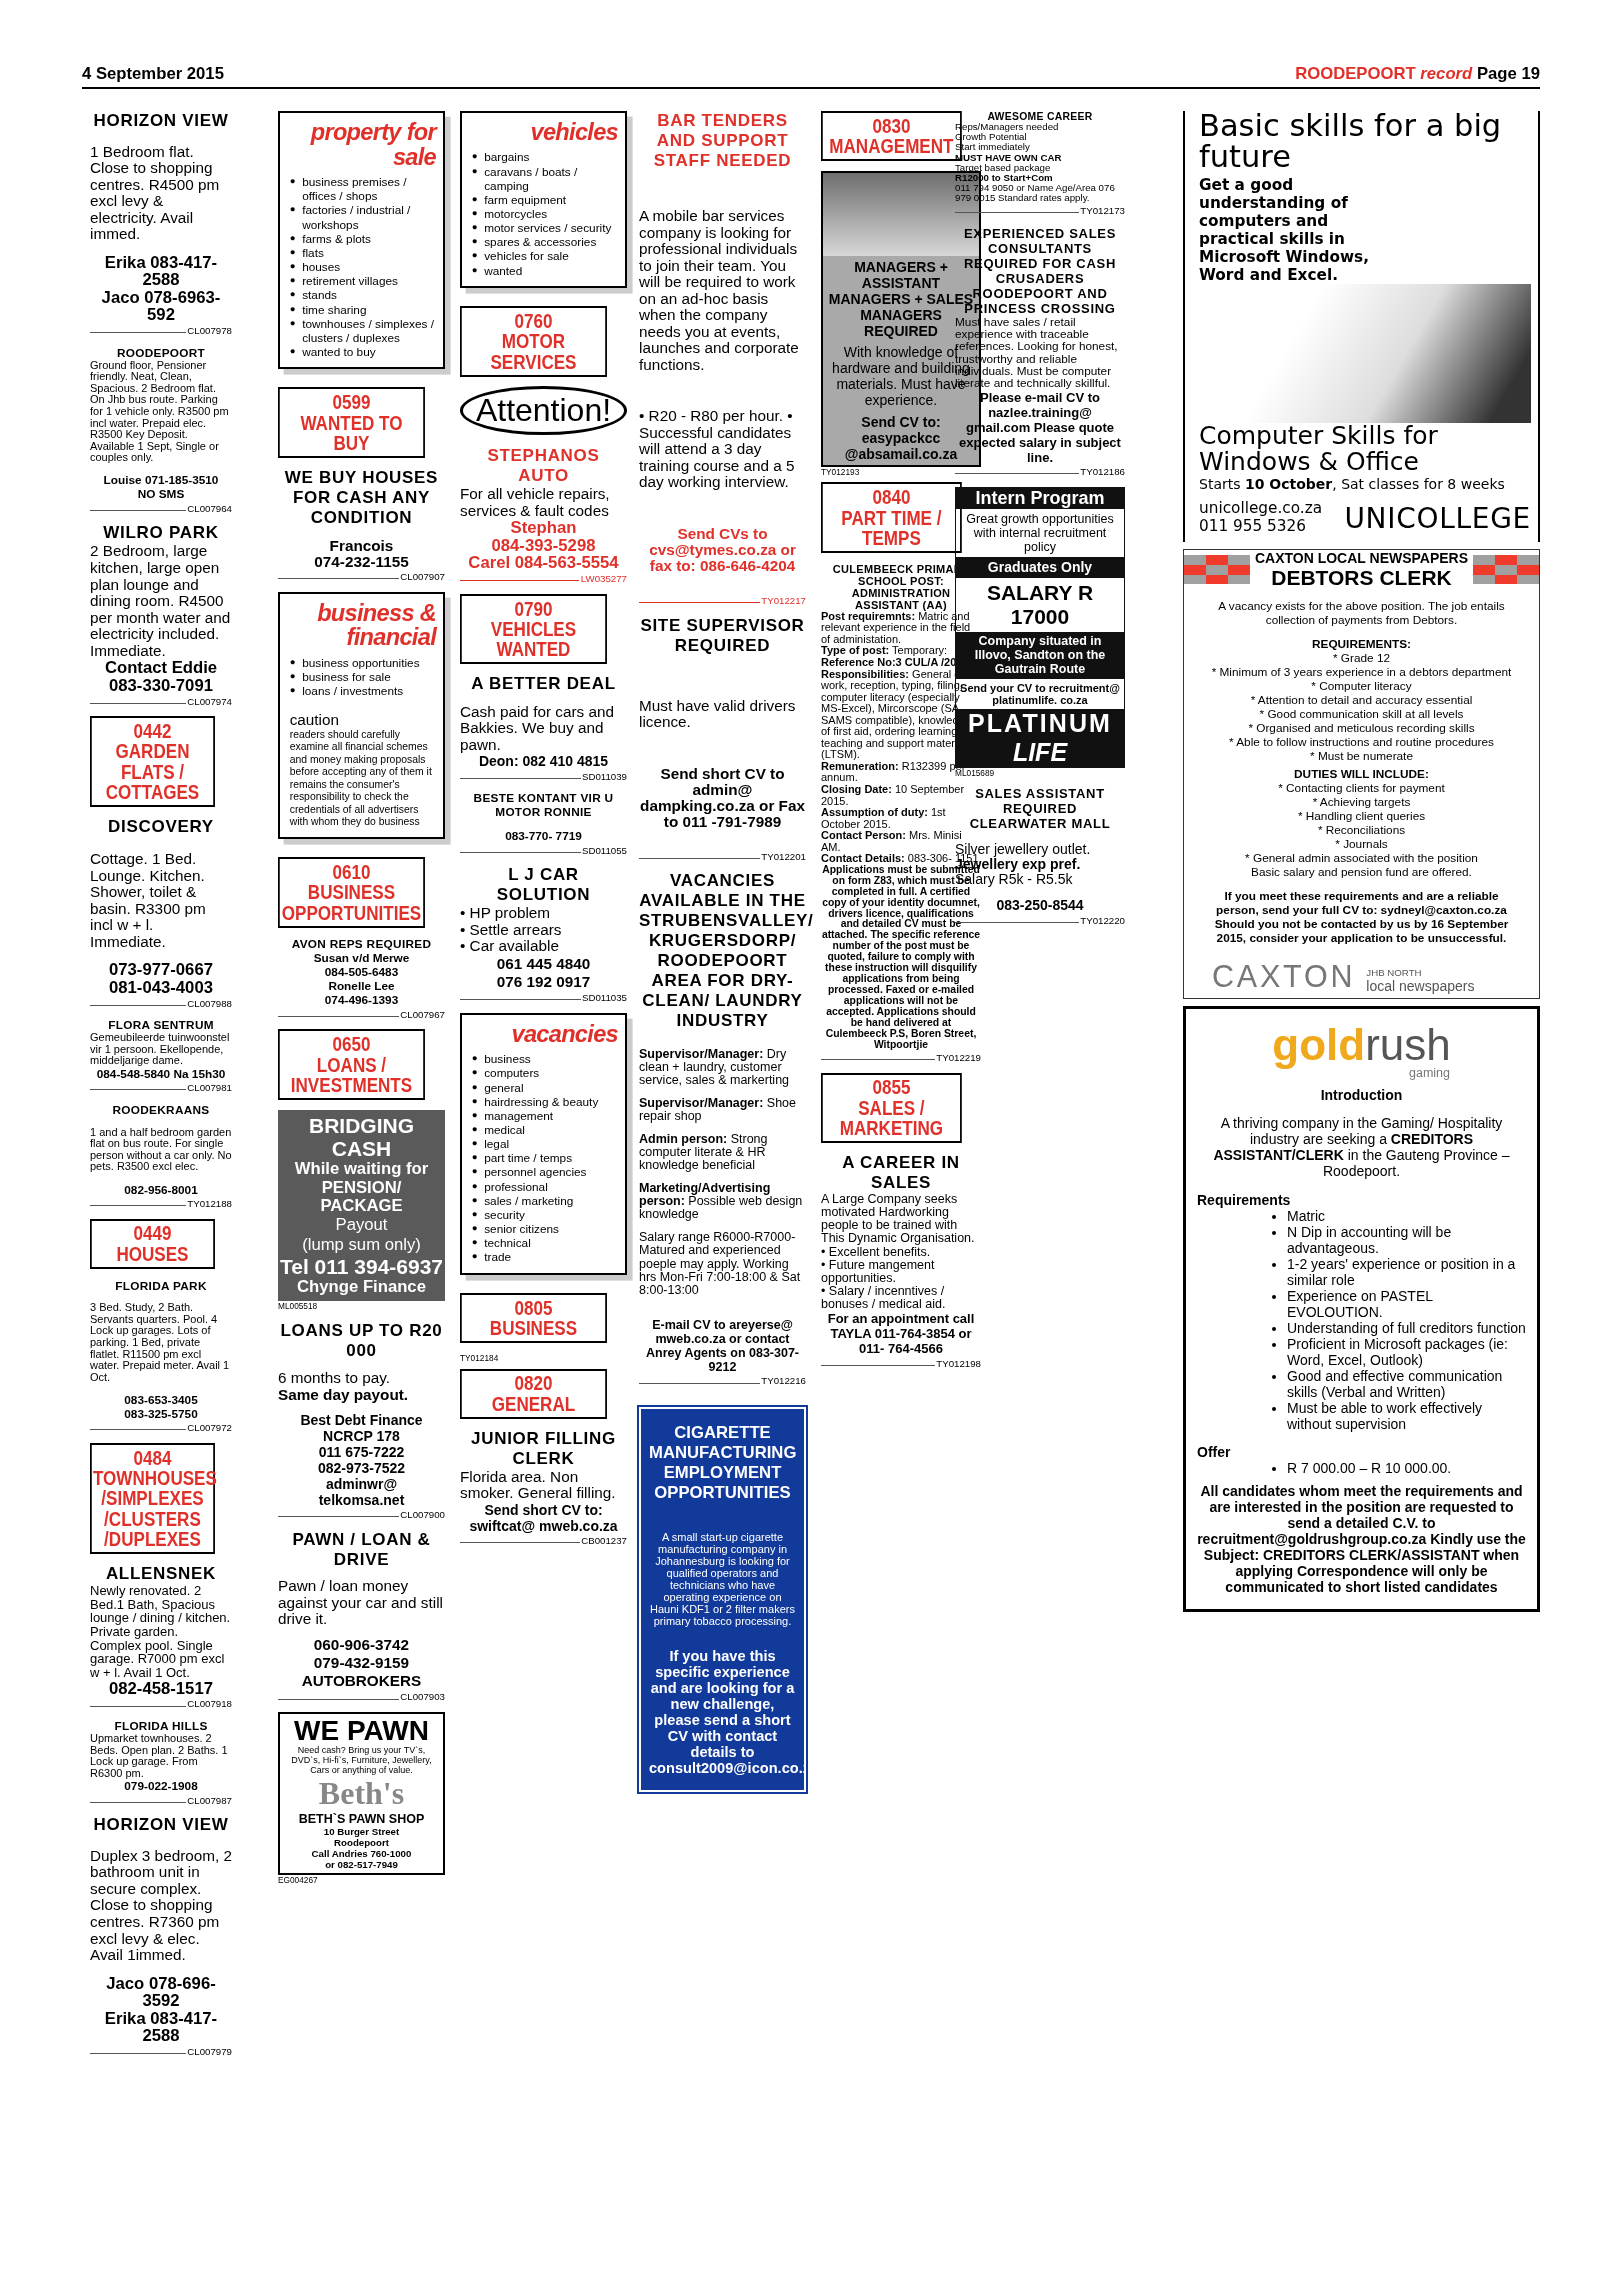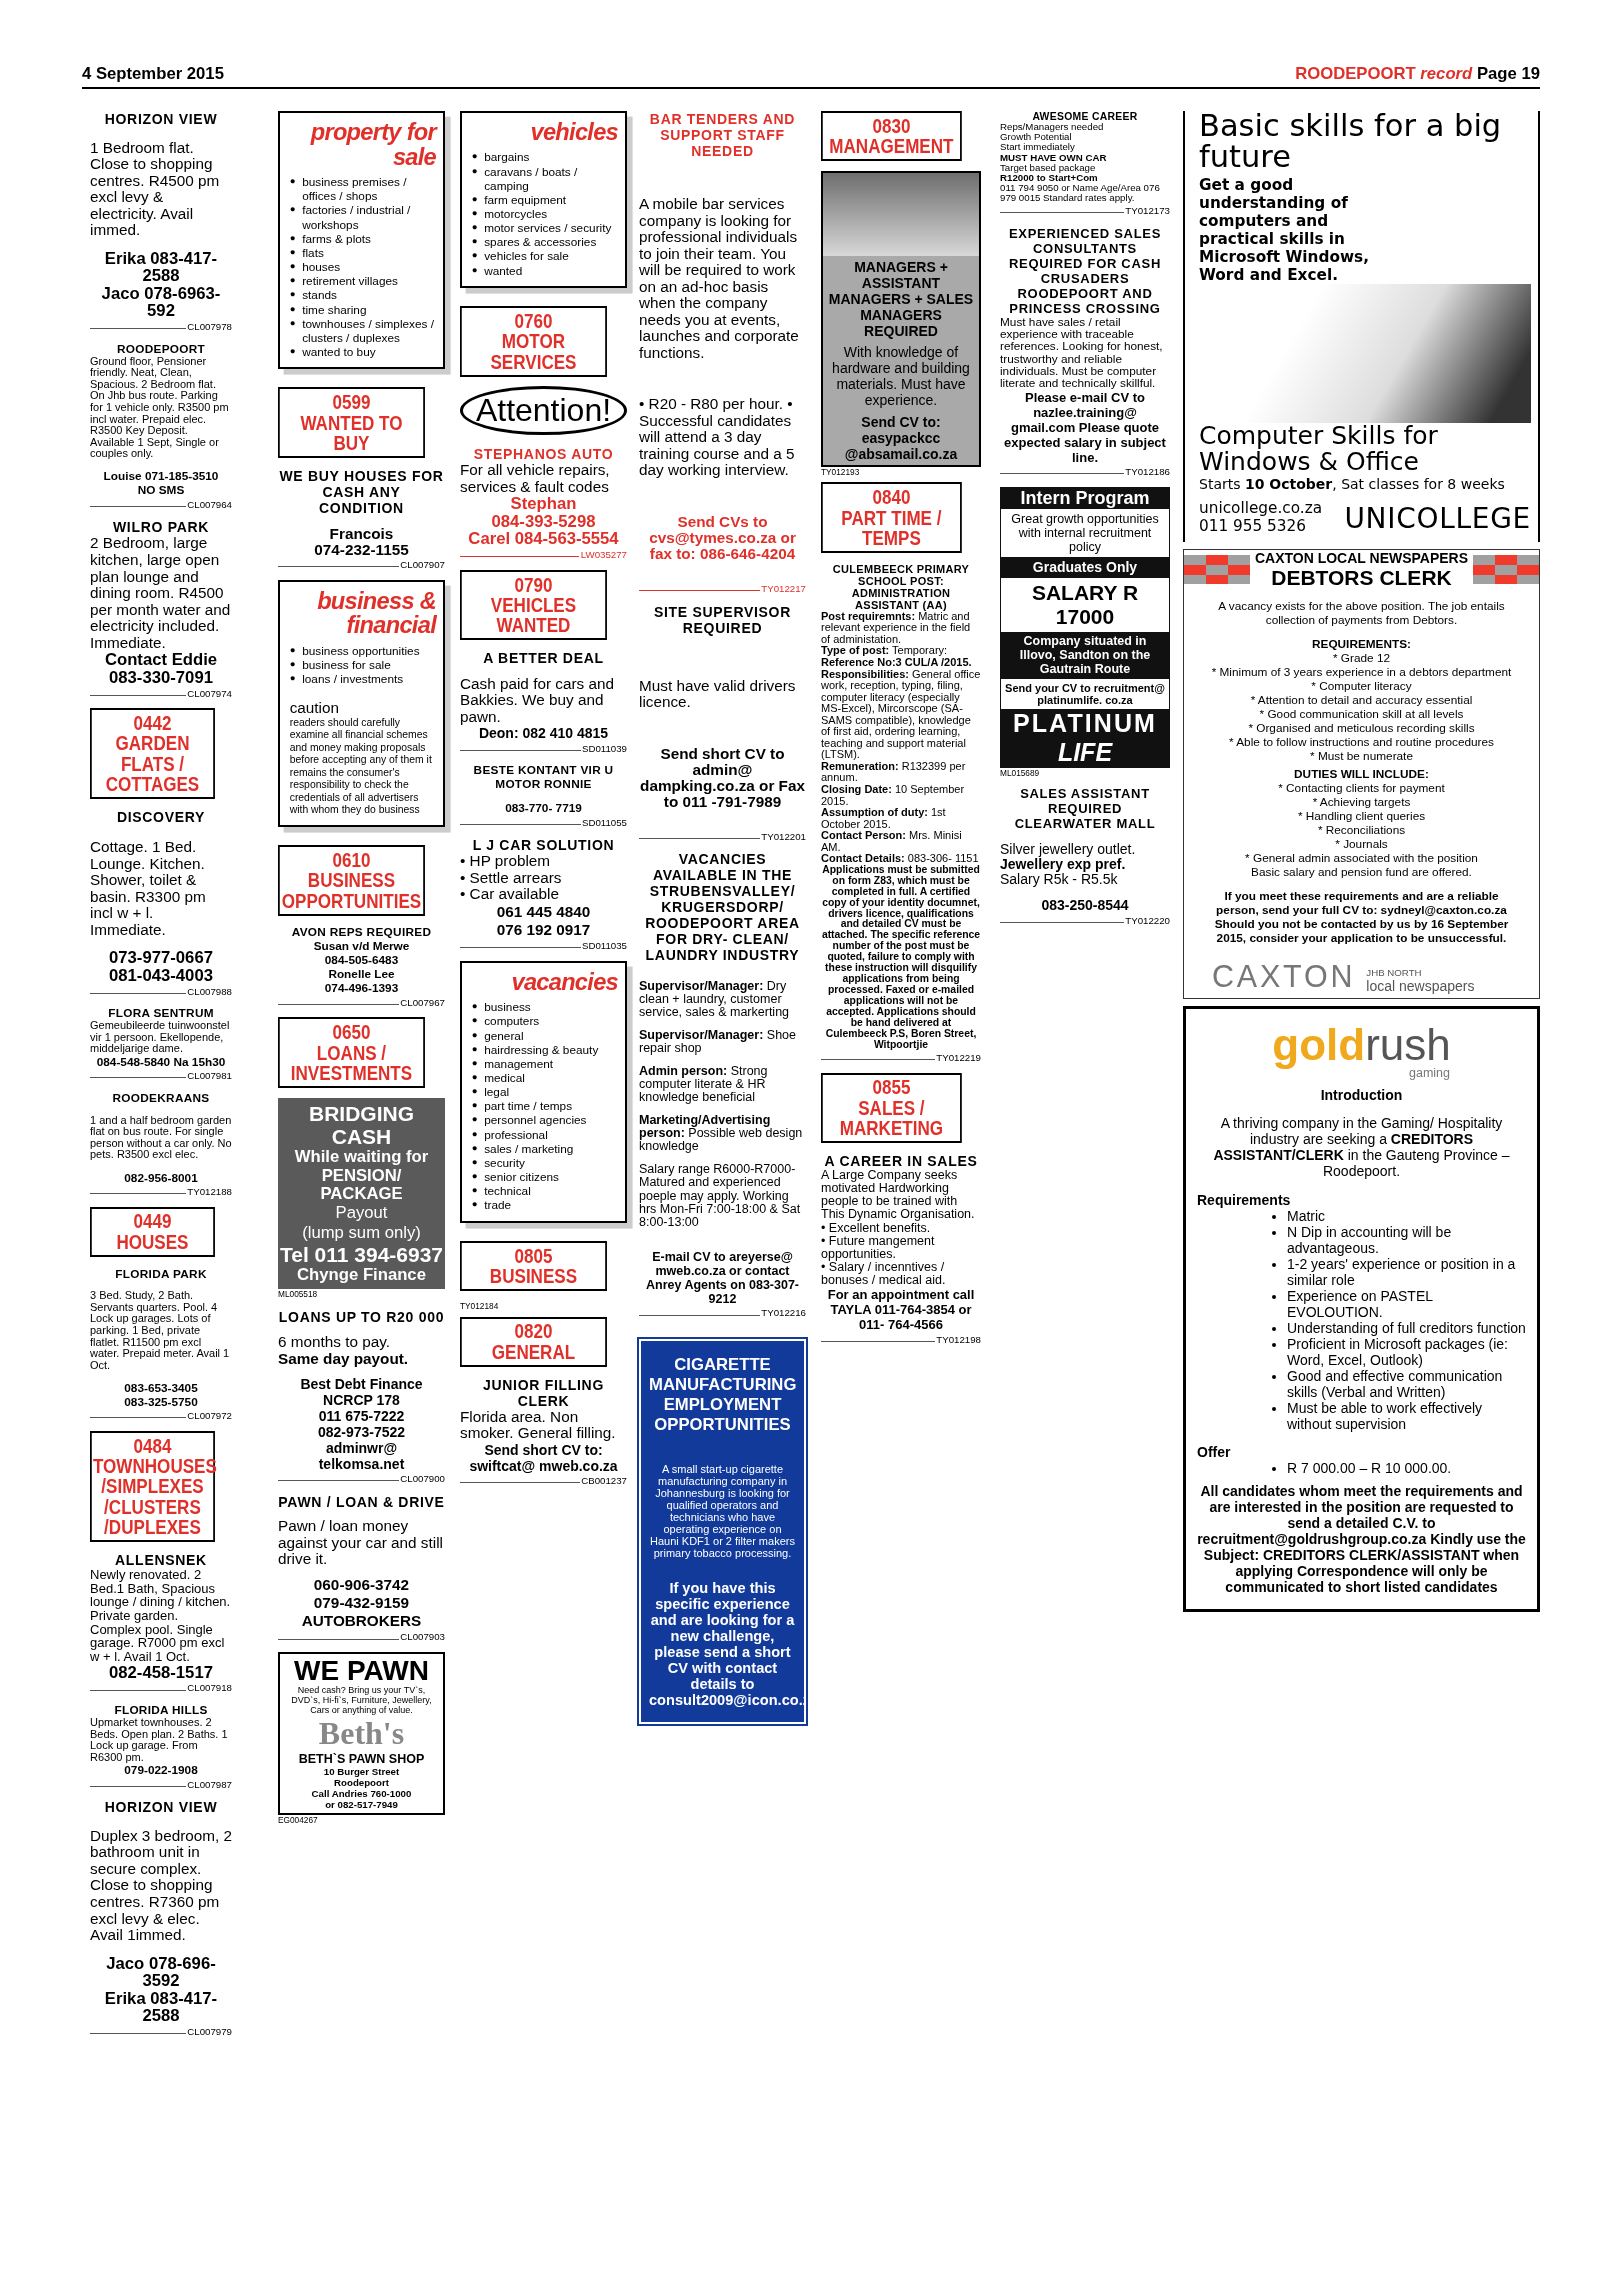--- a/index.html
+++ b/index.html
@@ -9,24 +9,24 @@
   .hdr .date{position:absolute;left:0;top:2.8px;font-weight:bold;font-size:16.7px;font-family:"Liberation Sans",sans-serif}
   .hdr .right{position:absolute;right:0;top:2.8px;font-weight:bold;font-size:16.7px}
   .hdr .brand{color:#e0302a}
   .hdr .rec{color:#e0302a;font-style:italic}
   .col{position:absolute;top:111px}
   .c1{left:97px;width:135px}
   .c2{left:278px;width:167px}
   .c3{left:460px;width:167px}
   .c4{left:639px;width:167px}
   .c5{left:821px;width:160px}
-  .c6{left:1000px;width:170px}
+  .c6{left:955px;width:170px}
   .c7{left:1183px;width:357px}
   .ad{margin-bottom:9.7px}
-  .ttl{font-weight:bold;text-align:center;font-size:14px;letter-spacing:0.7px}
+  .ttl{font-weight:bold;text-align:center;font-size:17px;letter-spacing:0.7px}
   .ttl-s{font-weight:bold;text-align:center;font-size:11.8px;letter-spacing:0.3px}
   .body{font-size:15.3px;line-height:1.08}
   .body-s{font-size:11px;line-height:1.05}
   .ctr{text-align:center}
   .b{font-weight:bold}
   .ph{font-weight:bold;text-align:center;font-size:16.7px;line-height:1.05}
   .ph-s{font-weight:bold;text-align:center;font-size:11.8px}
   .code{display:flex;align-items:flex-end;font-size:9.7px;margin-top:1.4px}
   .code .ln{flex:1;border-bottom:0.7px solid #555;margin-bottom:2.8px;margin-right:1.4px}
   .code.red .ln{border-color:#e0302a}

